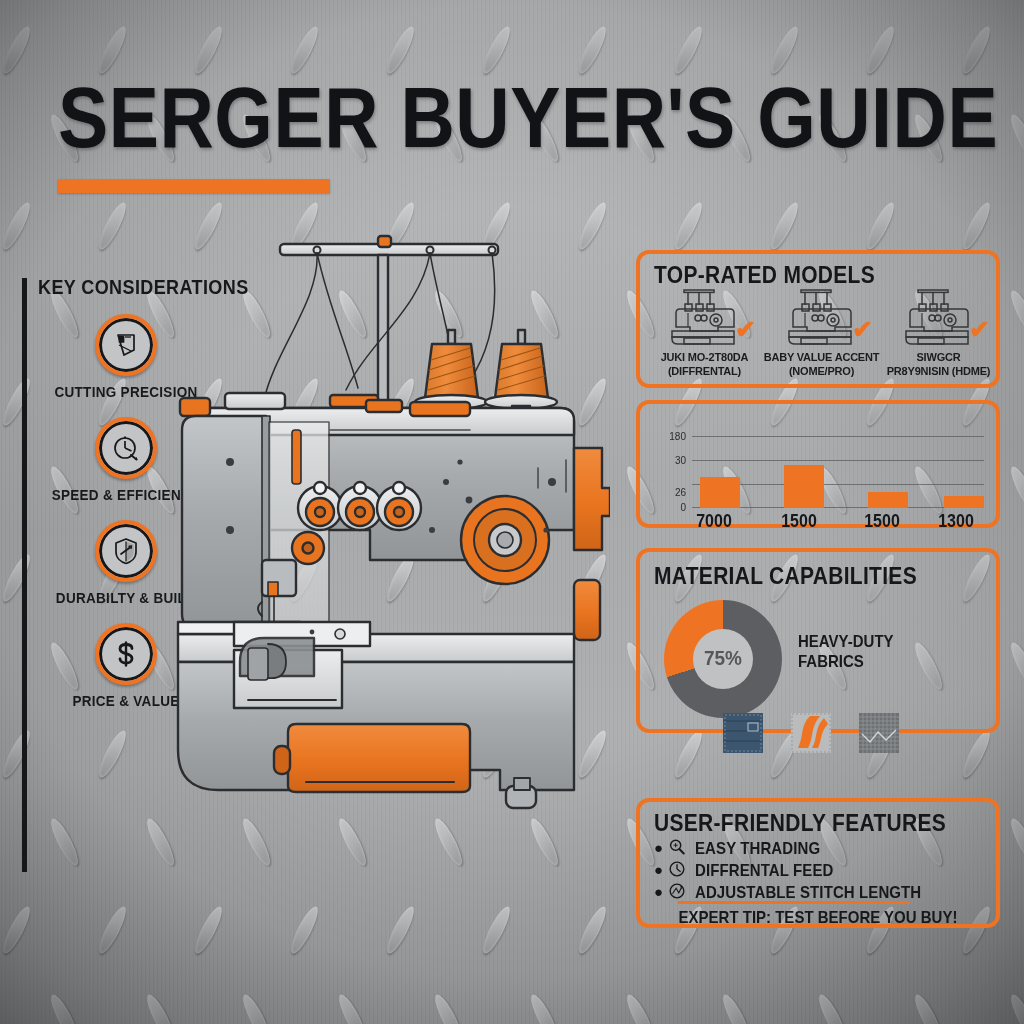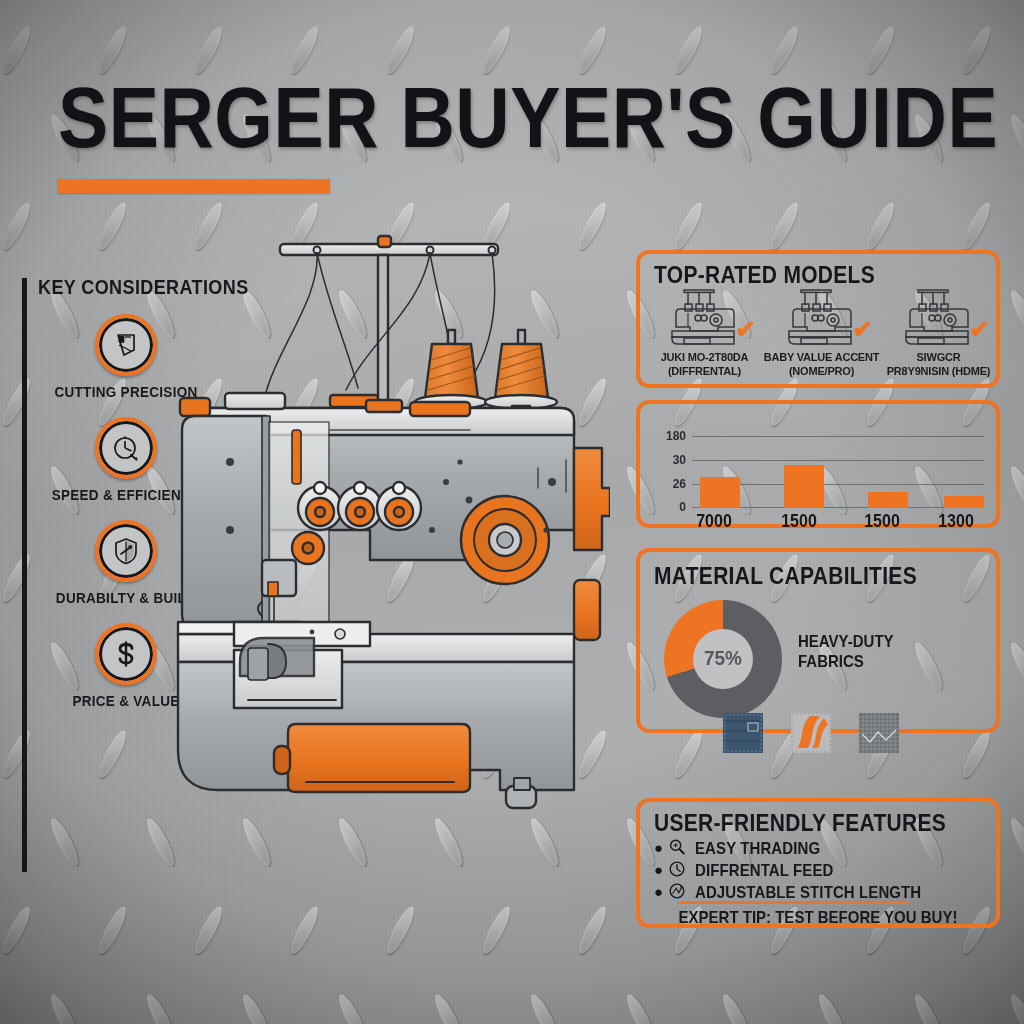--- a/index.html
+++ b/index.html
@@ -137,21 +137,21 @@
   
   #panel-speed { left: 636px; top: 400px; width: 364px; height: 128px; }
   #speed-title {
     position: absolute; top: 6px; left: 0; width: 100%;
     font-size: 17px; text-align: center; transform: none;
   }
   #speed-plot { position: absolute; left: 22px; top: 32px; width: 322px; height: 72px; }
   .y-tick {
     position: absolute; left: 0; width: 24px;
     font-family: "Liberation Sans Narrow", "Liberation Sans", sans-serif;
-    font-size: 12px; font-weight: 700; color: #2a2c30; text-align: right;
+    font-size: 10px; font-weight: 400; color: #2a2c30; text-align: right;
     transform: translateY(-50%);
   }
   .grid-line { position: absolute; left: 30px; right: 0; height: 1px; background: #5a5c60; opacity: 0.75; }
   .bar { position: absolute; bottom: 0; width: 40px; background: #ee7424; }
   .x-label {
     position: absolute; top: 76px;
     font-family: "Liberation Sans Narrow", "Liberation Sans", sans-serif;
     font-size: 16px; font-weight: 700; color: #16181b;
     text-align: center; width: 64px;
     transform: scaleY(1.1);
@@ -648,21 +648,21 @@
 </div>
 
 <div class="panel" id="panel-speed">
   <div id="speed-plot">
     <div class="grid-line" style="top:0px"></div>
     <div class="grid-line" style="top:24px"></div>
     <div class="grid-line" style="top:48px"></div>
     <div class="grid-line" style="top:71px"></div>
     <div class="y-tick" style="top:0px">180</div>
     <div class="y-tick" style="top:24px">30</div>
-    <div class="y-tick" style="top:48px">26</div>
+    <div class="y-tick" style="top:56px">26</div>
     <div class="y-tick" style="top:71px">0</div>
     <div id="bars-layer" style="position:absolute;left:30px;top:0;right:0;height:72px;">
         <div class="bar" style="left: 8px; height: 31px; background: rgb(238, 116, 36);"></div>
         <div class="bar" style="left: 92px; height: 43px; background: rgb(238, 116, 36);"></div>
         <div class="bar" style="left: 176px; height: 16px; background: rgb(238, 116, 36);"></div>
         <div class="bar" style="left: 252px; height: 12px; background: rgb(238, 116, 36);"></div>
       </div>
     <div class="x-label" style="left:20px">7000</div>
     <div class="x-label" style="left:105px">1500</div>
     <div class="x-label" style="left:188px">1500</div>

